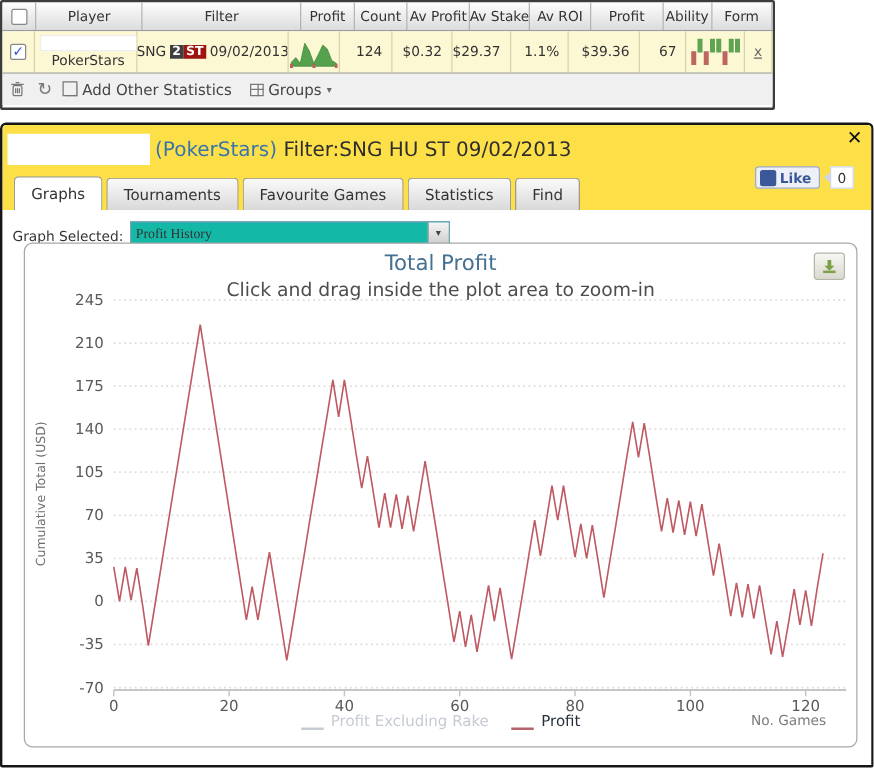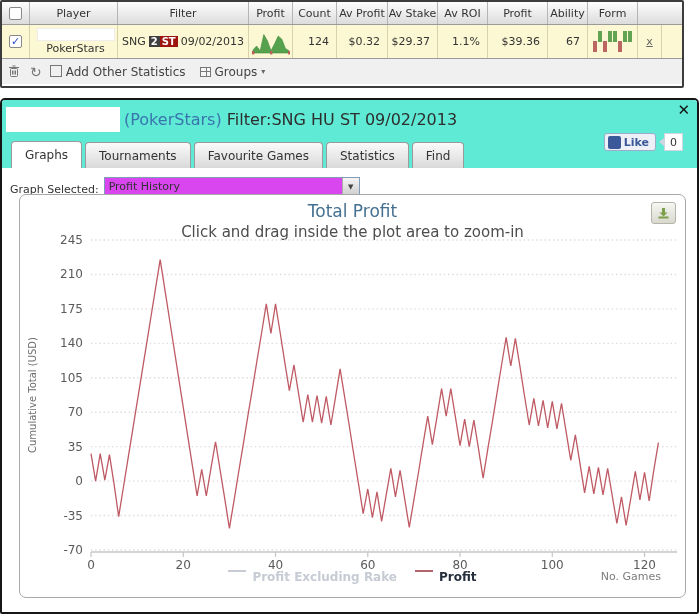--- a/index.html
+++ b/index.html
@@ -1,20 +1,20 @@
 <!DOCTYPE html>
 <html><head>
 <meta charset="utf-8">
 <style>
   * { box-sizing: border-box; margin: 0; padding: 0; }
   body { font-family: "DejaVu Sans", "Liberation Sans", sans-serif; background:#fff; }
   #root { position: relative; width: 699px; height: 616px; background:#fff; overflow:hidden; }
 
   
-  #stats-table { position:absolute; left:0; top:0; width:684px; height:88px;
+  #stats-table { position:absolute; left:0; top:0; width:620px; height:88px;
     border:2px solid #3c3c3c; border-radius:2px; background:#fff; }
   .t-header { display:flex; height:23px; background:linear-gradient(#fdfdfd,#dcdcdc);
     border-bottom:1px solid #9a9a9a; font-size:11px; color:#333; }
   .t-header > div { border-right:1px solid #b5b5b5; display:flex; align-items:center; justify-content:center; overflow:hidden; white-space:nowrap; }
   .t-row { display:flex; height:34px; background:#fcf8d3; border-bottom:1px solid #9a9a9a; font-size:11px; color:#333; }
   .t-row > div { border-right:1px solid #d6d2ac; display:flex; align-items:center; overflow:hidden; white-space:nowrap; }
   .num { justify-content:flex-end; padding-right:7px; }
   .cb-box { width:13px; height:13px; background:#fff; border:1px solid #888; border-radius:2px;
     display:flex; align-items:center; justify-content:center; font-size:11px; color:#2a4fd0; font-weight:bold; }
   .player-cell { flex-direction:column; align-items:flex-end; justify-content:center; padding-left:4px; }
@@ -31,21 +31,21 @@
   .tb-icon { color:#777; font-size:13px; cursor:pointer; display:flex; align-items:center; }
   .tb-group { display:flex; align-items:center; gap:4px; cursor:pointer; }
   .sq-icon { width:10px; height:10px; border:1px solid #777; position:relative; background:#f0f0f0; }
   .sq-icon:before { content:""; position:absolute; left:-3px; top:-3px; width:10px; height:10px; border:1px solid #777; background:#f0f0f0; }
   .grid-icon { width:11px; height:10px; border:1px solid #777; background:
     linear-gradient(#777,#777) 0 3px/11px 1px no-repeat, linear-gradient(#777,#777) 5px 0/1px 10px no-repeat, #f6f6f6; }
 
   
   #main-window { position:absolute; left:0; top:98px; width:699px; height:516px;
     border:2px solid #161616; border-radius:5px 5px 2px 2px; background:#fff; overflow:hidden; }
-  #win-header { position:absolute; left:0; top:0; width:100%; height:68px; background:#5eead4;padding-left:12px; }
+  #win-header { position:absolute; left:0; top:0; width:100%; height:68px; background:#fde047;padding-left:12px; }
   .redact-lg { position:absolute; left:4px; top:7px; width:114px; height:25px; background:#fff; }
   #win-title { position:absolute; left:122px; top:10px; font-size:16px; color:#2e2e2e; white-space:nowrap; }
   #win-title .site { color:#3a74ad; }
   #close-btn { position:absolute; right:7px; top:2px; font-size:15px; font-weight:bold; color:#111; cursor:pointer; line-height:16px; }
   #fb-row { position:absolute; right:14px; top:33px; display:flex; align-items:center; gap:3px; }
   #fb-like { display:flex; align-items:center; gap:3px; background:#edf0f7; border:1px solid #9daccb;
     border-radius:3px; padding:1px 6px 1px 3px; height:18px; cursor:pointer; }
   #fb-f { width:13px; height:13px; background:#3b5998; border-radius:2px; color:#fff; font-weight:bold;
     font-size:11px; display:flex; align-items:center; justify-content:center; font-family:"DejaVu Serif", serif; }
   #fb-like span { font-size:11px; font-weight:bold; color:#3b5998; }
@@ -54,35 +54,35 @@
   #fb-num { background:#fff; border:1px solid #cfd6e2; font-size:11px; color:#333; padding:1px 5px; height:18px; display:flex; align-items:center; }
 
   #tabs { position:absolute; left:9px; bottom:0; display:flex; gap:3px; height:27px; align-items:flex-end; }
   .tab { height:26px; display:flex; align-items:center; padding:0 13px; font-size:12px; color:#333;
     background:linear-gradient(#fafafa,#d9d9d9); border:1px solid #9a9a9a; border-bottom:none;
     border-radius:4px 4px 0 0; cursor:pointer; white-space:nowrap; }
   .tab.active { background:#fff; height:27px; font-weight:normal; }
 
   #win-content { position:absolute; left:0; top:68px; width:100%; height:448px; background:#fff; }
   #graph-select-row { position:absolute; left:8px; top:9px; display:flex; align-items:flex-end; font-size:11px; color:#333; }
-  #graph-select { margin-left:5px; width:256px; height:19px; border:1px solid #7f9db9; background:#d946ef;
-    display:flex; align-items:center; justify-content:space-between; padding-left:4px; cursor:pointer; }
+  #graph-select { margin-left:5px; width:256px; height:19px; border:1px solid #7f9db9; background:#14b8a6;
+    display:flex; align-items:center; justify-content:space-between; padding-left:4px; cursor:pointer;font-family:Liberation Serif, serif; }
   #graph-select .dd-btn { width:17px; height:17px; background:linear-gradient(#f4f4f4,#cfcfcf);
     border-left:1px solid #aaa; display:flex; align-items:center; justify-content:center; font-size:7px; color:#444; }
 
   #chart-panel { position:absolute; left:17px; top:26px; width:667px; height:404px;
     border:1px solid #a8a8a8; border-radius:7px; background:#fff; }
   #chart-title { position:absolute; top:6px; width:100%; text-align:center; font-size:17px; color:#447091; }
   #chart-subtitle { position:absolute; top:28px; width:100%; text-align:center; font-size:15px; color:#4d4d4d; }
   #dl-btn { position:absolute; right:9px; top:7px; width:25px; height:22px;
     background:linear-gradient(#f7f7f3,#d9d9cf); border:1px solid #b4b4aa; border-radius:3px;
     display:flex; align-items:center; justify-content:center; cursor:pointer; }
   #chart-svg { position:absolute; left:0; top:0; }
   #legend { position:absolute; bottom:13px; width:100%; display:flex; justify-content:center; gap:18px; font-size:12px; }
-  .leg-item { display:flex; align-items:flex-start; gap:6px;font-weight:bold; }
+  .leg-item { display:flex; align-items:flex-end; gap:6px; }
   .leg-dash { width:18px; height:2px; }
   #leg-rake span { color:#c6cbd4; }
   #leg-profit span { color:#26303c; }
   #xaxis-title { position:absolute; right:24px; bottom:14px; font-size:11px; color:#7c7c7c; }
 </style>
 </head>
 <body>
 
 <div id="root">
 

